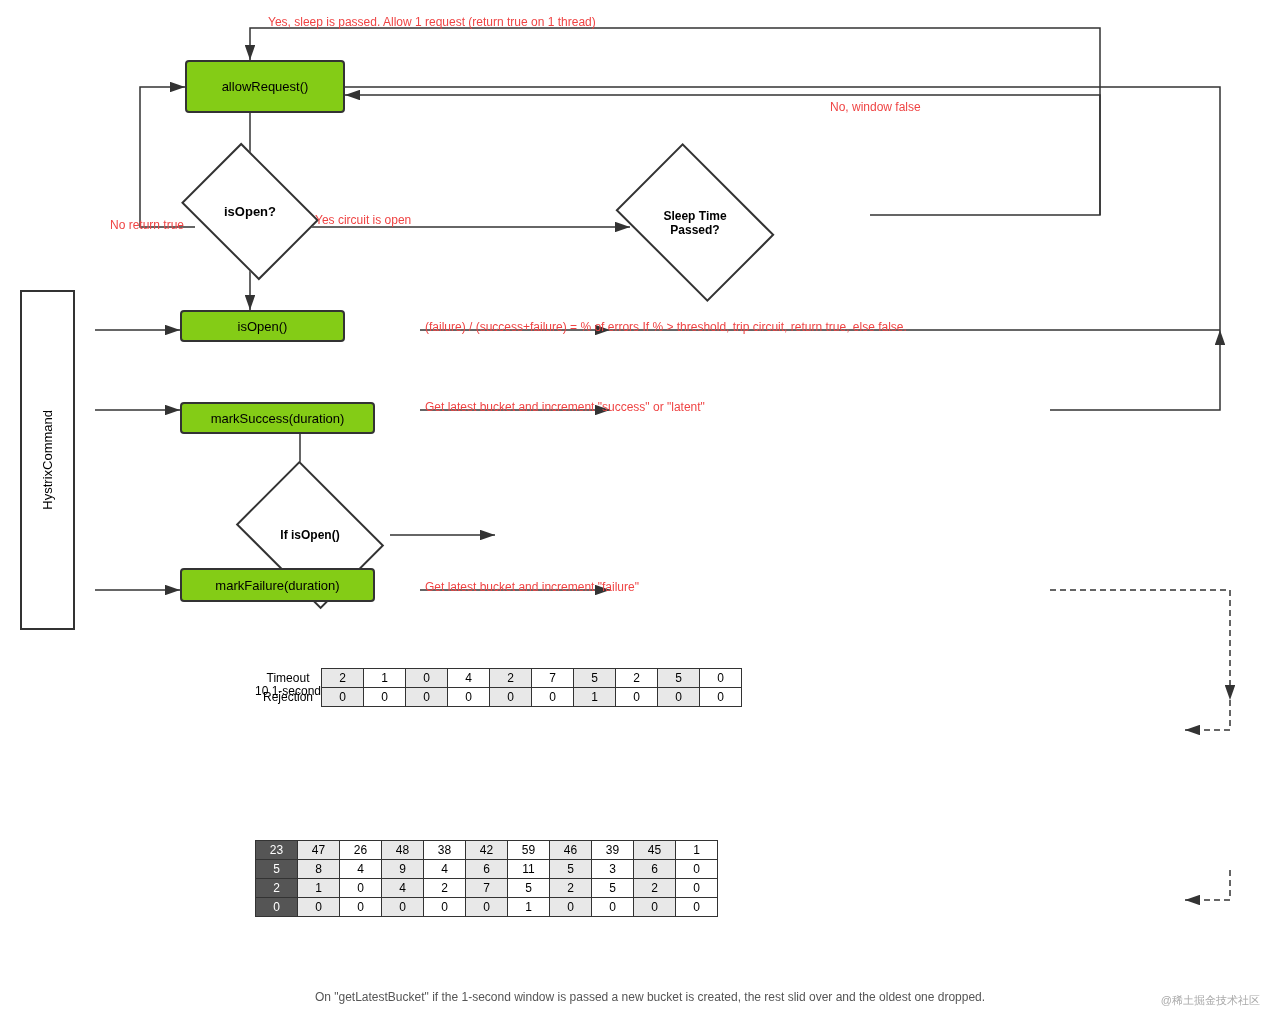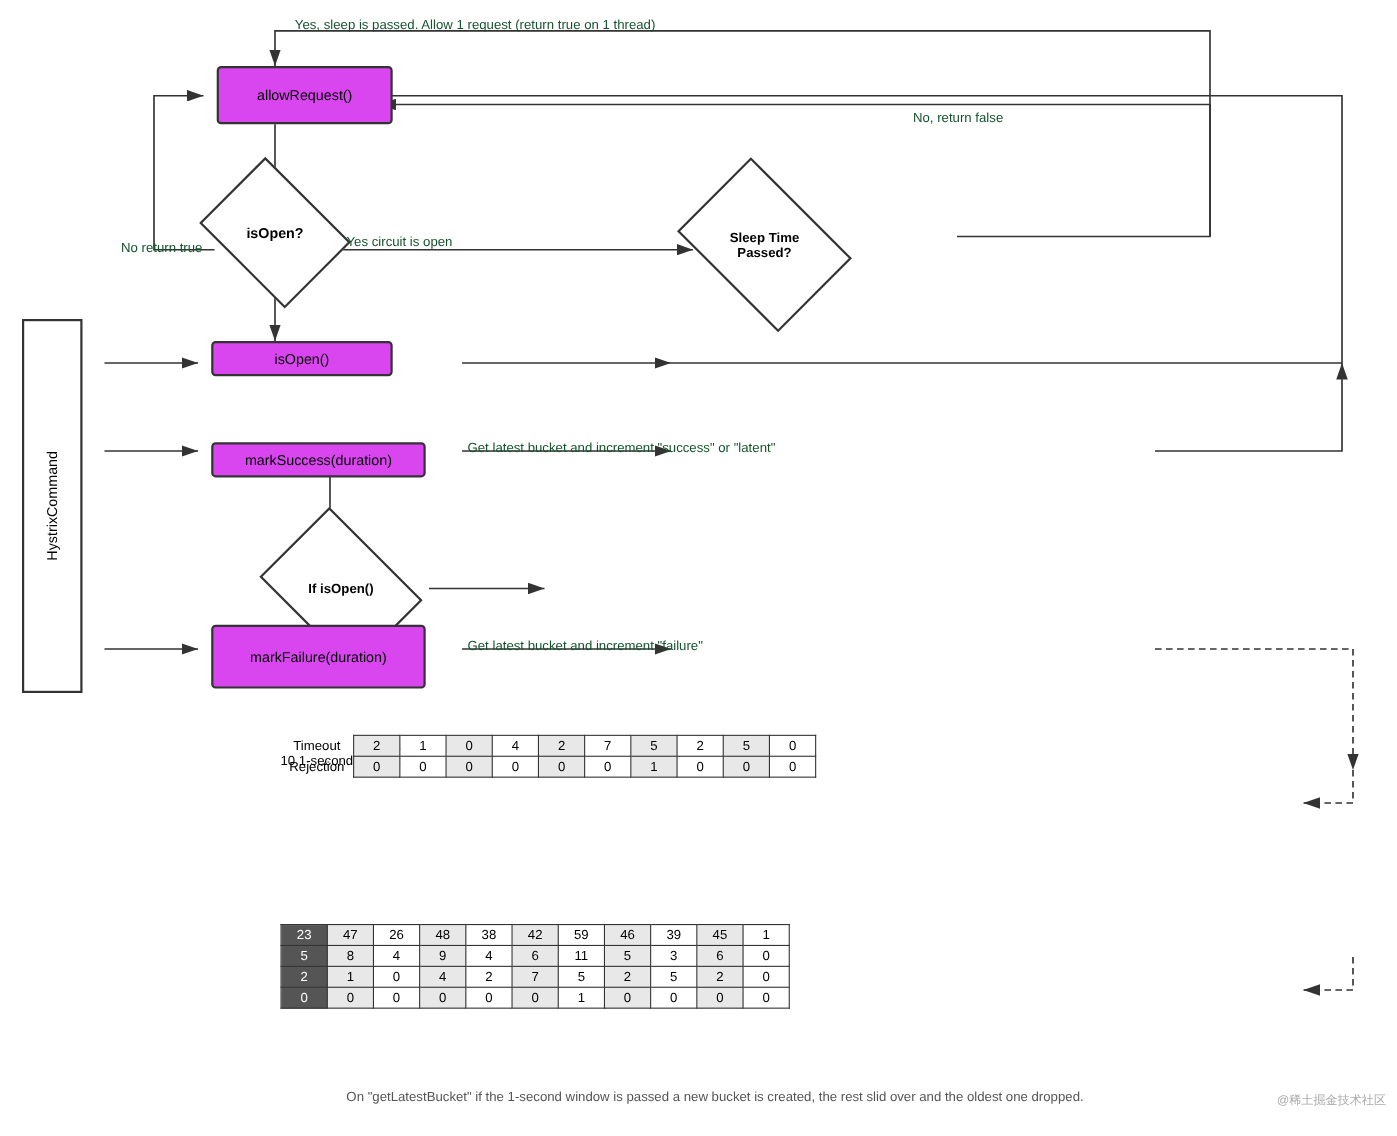--- a/index.html
+++ b/index.html
@@ -22,29 +22,28 @@
       position: absolute;
       top: 0; left: 0;
       width: 1270px;
       height: 1033px;
       pointer-events: none;
     }
 
     
     .box {
       position: absolute;
-      background: #d946ef;
+      background: #84cc16;
       border: 2px solid #333;
       display: flex;
       align-items: center;
       justify-content: center;
       text-align: center;
       font-size: 13px;
       font-weight: normal;
-      margin-left: 12px;
     }
     .box-rounded {
       border-radius: 4px;
     }
 
     
     .diamond-wrapper {
       position: absolute;
       display: flex;
       align-items: center;
@@ -112,21 +111,21 @@
     }
     .bucket-cell-dark {
       background: #555;
       color: #fff;
     }
 
     
     .annot {
       position: absolute;
       font-size: 12px;
-      color: #14532d;
+      color: #ef4444;
     }
 
     .footer-text {
       position: absolute;
       font-size: 12px;
       color: #555;
       text-align: center;
     }
 
     .watermark {
@@ -219,42 +218,45 @@
   <div class="box box-rounded" style="left:180px; top:402px; width:195px; height:32px;">
     <span>markSuccess(duration)</span>
   </div>
 
   <div class="diamond-wrapper" style="left:250px; top:490px; width:120px; height:90px;">
     <div class="diamond"></div>
     <div class="diamond-text" style="font-size:12px;"><strong>If isOpen()</strong></div>
   </div>
 
 
-  <div class="box box-rounded" style="left:180px; top:568px; width:195px; height:58px;">
+  <div class="box box-rounded" style="left:180px; top:568px; width:195px; height:34px;">
     <span>markFailure(duration)</span>
   </div>
 
   <div class="annot" style="left:268px; top:15px; width:580px;">
     <span>Yes, sleep is passed. Allow 1 request (return true on 1 thread)</span>
   </div>
 
   <div class="annot" style="left:830px; top:100px;">
-    <span>No, return false</span>
+    <span>No, window false</span>
   </div>
 
   <div class="annot" style="left:110px; top:218px; text-align:left;">
     <span>No
 return true</span>
   </div>
 
   <div class="annot" style="left:315px; top:213px;">
     <span>Yes
 circuit is open</span>
   </div>
 
+  <div class="annot" style="left:425px; top:320px; max-width:760px;">
+    <span>(failure) / (success+failure) = % of errors   If % &gt; threshold, trip circuit, return true, else false.</span>
+  </div>
 
   <div class="annot" style="left:425px; top:400px; max-width:600px;">
     <span>Get latest bucket and increment "success" or "latent"</span>
   </div>
 
   <div class="annot" style="left:425px; top:580px; max-width:600px;">
     <span>Get latest bucket and increment "failure"</span>
   </div>
 
   <div style="position:absolute; left:255px; top:668px;">

